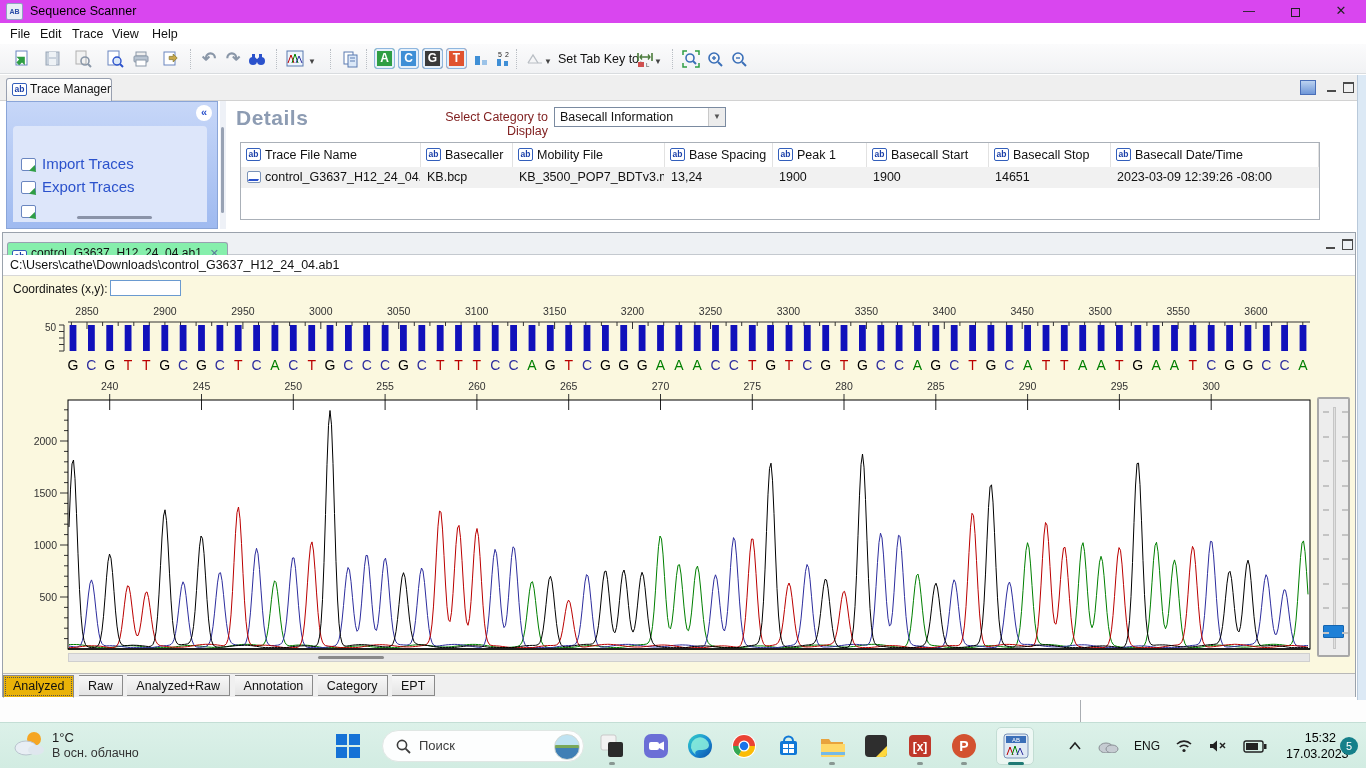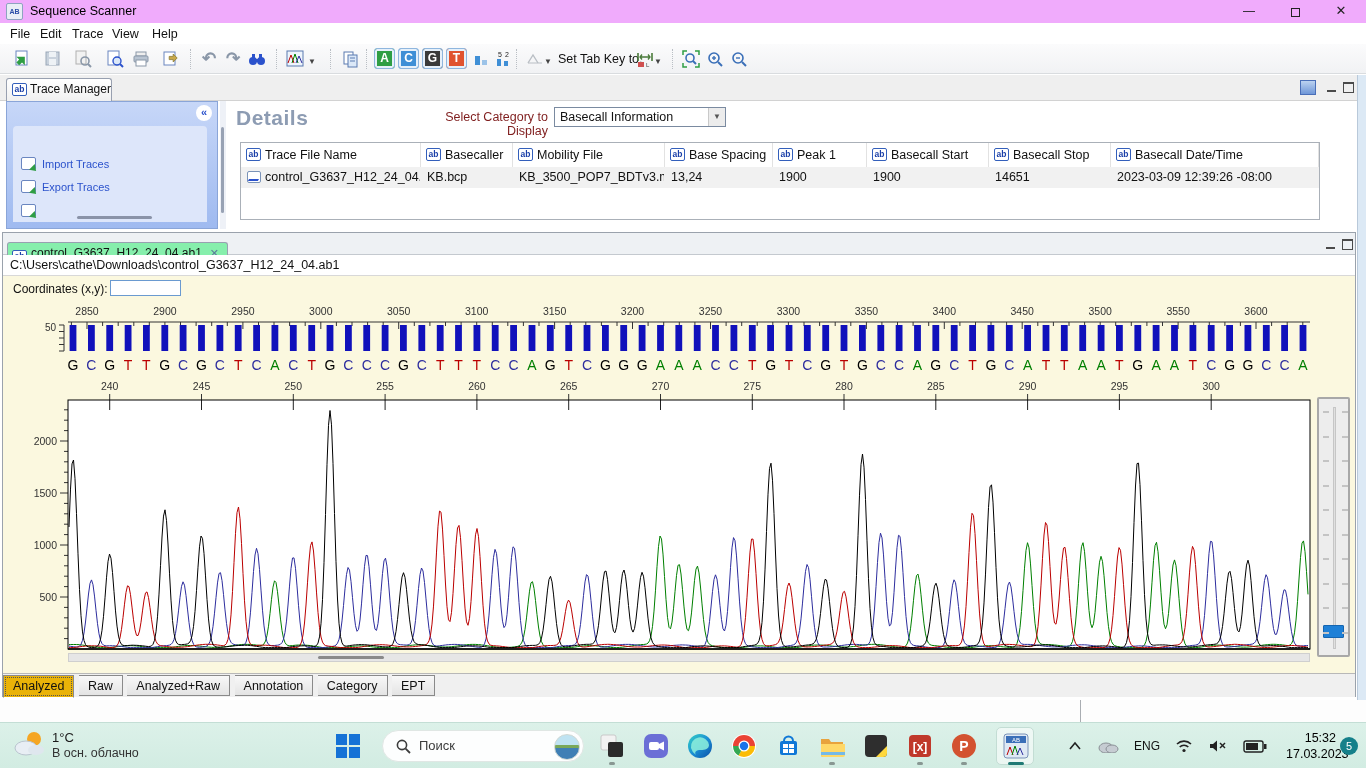--- a/index.html
+++ b/index.html
@@ -4,21 +4,21 @@
 <style>
   * { margin:0; padding:0; box-sizing:border-box; }
   html,body { background:#777; }
   #screen {
     position:relative; width:1366px; height:768px; overflow:hidden;
     background:#fff; font-family:"Liberation Sans", sans-serif; color:#111;
     margin:0 auto;
   }
 
   
-  .titlebar { position:absolute; left:0; top:0; width:1366px; height:23px; background:#f0abfc; }
+  .titlebar { position:absolute; left:0; top:0; width:1366px; height:23px; background:#d946ef; }
   .app-icon { position:absolute; left:6px; top:3px; width:17px; height:17px; background:#e9eef6; border:1px solid #8fa3c0; border-radius:2px; font-size:7px; font-weight:bold; color:#2b4ea8; text-align:center; line-height:15px; }
   .app-title { position:absolute; left:30px; top:4px; font-size:12.5px; color:#000; }
   .win-btn { position:absolute; top:0; width:46px; height:23px; text-align:center; line-height:22px; font-size:12px; color:#222; }
   .wb-min { left:1226px; } .wb-max { left:1272px; } .wb-close { left:1318px; font-size:13px; }
   .wb-max .restore { display:inline-block; width:9px; height:9px; border:1px solid #222; position:relative; top:2px; }
 
   
   .menubar { position:absolute; left:0; top:23px; width:1366px; height:21px; background:#fff; }
   .menu-item { position:absolute; top:2px; font-size:12.5px; color:#111; padding:2px 6px; }
 
@@ -39,21 +39,21 @@
   .tm-tab .ab-ic { margin:4px 3px 0 5px; }
   .tm-tab span.lbl { vertical-align:middle; position:relative; top:1px; }
 
   
   .tm-panel { position:absolute; left:6px; top:101px; width:212px; height:128px; background:linear-gradient(180deg,#c7d7f8,#9fbaf0); border:1px solid #8aa5d8; overflow:hidden; }
   .collapse-btn { position:absolute; right:5px; top:3px; width:16px; height:16px; background:#fff; border-radius:50%; color:#2b52cc; font-size:11px; font-weight:bold; text-align:center; line-height:15px; }
   .ft-card { position:absolute; left:6px; top:24px; width:194px; height:96px; background:#dde6fa; border-radius:4px 4px 0 0; }
   .ft-head { height:23px; background:linear-gradient(90deg,#fdfeff,#c3d7f9); border-radius:4px 4px 0 0; }
   .ft-title { position:absolute; left:9px; top:4px; font-size:13px; font-weight:bold; color:#1e3eaa; }
   .ft-chev { position:absolute; right:5px; top:3px; width:16px; height:16px; background:#fff; border-radius:50%; color:#3a5fd0; font-size:9px; text-align:center; line-height:15px; }
-  .ft-item { position:absolute; left:8px; height:18px; font-size:11px; color:#2b52cc; }
+  .ft-item { position:absolute; left:8px; height:18px; font-size:15px; color:#2b52cc; }
   .ft-item .ico { display:inline-block; width:15px; height:13px; background:#fff; border:1px solid #6a86c0; border-radius:2px; position:relative; top:2px; margin-right:6px; }
   .ft-item .ico::after { content:""; position:absolute; right:-3px; bottom:-3px; width:0; height:0; border-left:4px solid transparent; border-right:4px solid transparent; border-top:6px solid #2f9e44; transform:rotate(-45deg); }
   .tm-hscroll { position:absolute; left:70px; top:114px; width:75px; height:3px; background:#8a93a8; border-radius:2px; }
   .tm-vscroll { position:absolute; left:220px; top:101px; width:6px; height:128px; background:#eef1f7; }
   .tm-vscroll .thumb { position:absolute; left:1px; top:26px; width:3px; height:86px; background:#98a2b4; border-radius:2px; }
 
   
   .details-title { position:absolute; left:236px; top:106px; font-size:21px; font-weight:bold; color:#8d9cb3; letter-spacing:0.5px; }
   .cat-label { position:absolute; left:408px; top:110px; width:140px; text-align:right; font-size:12.5px; color:#7f1d1d; }
   .cat-select { position:absolute; left:554px; top:107px; width:172px; height:20px; background:#fff; border:1px solid #7a8aa0; font-size:12.5px; line-height:18px; padding-left:5px; }

